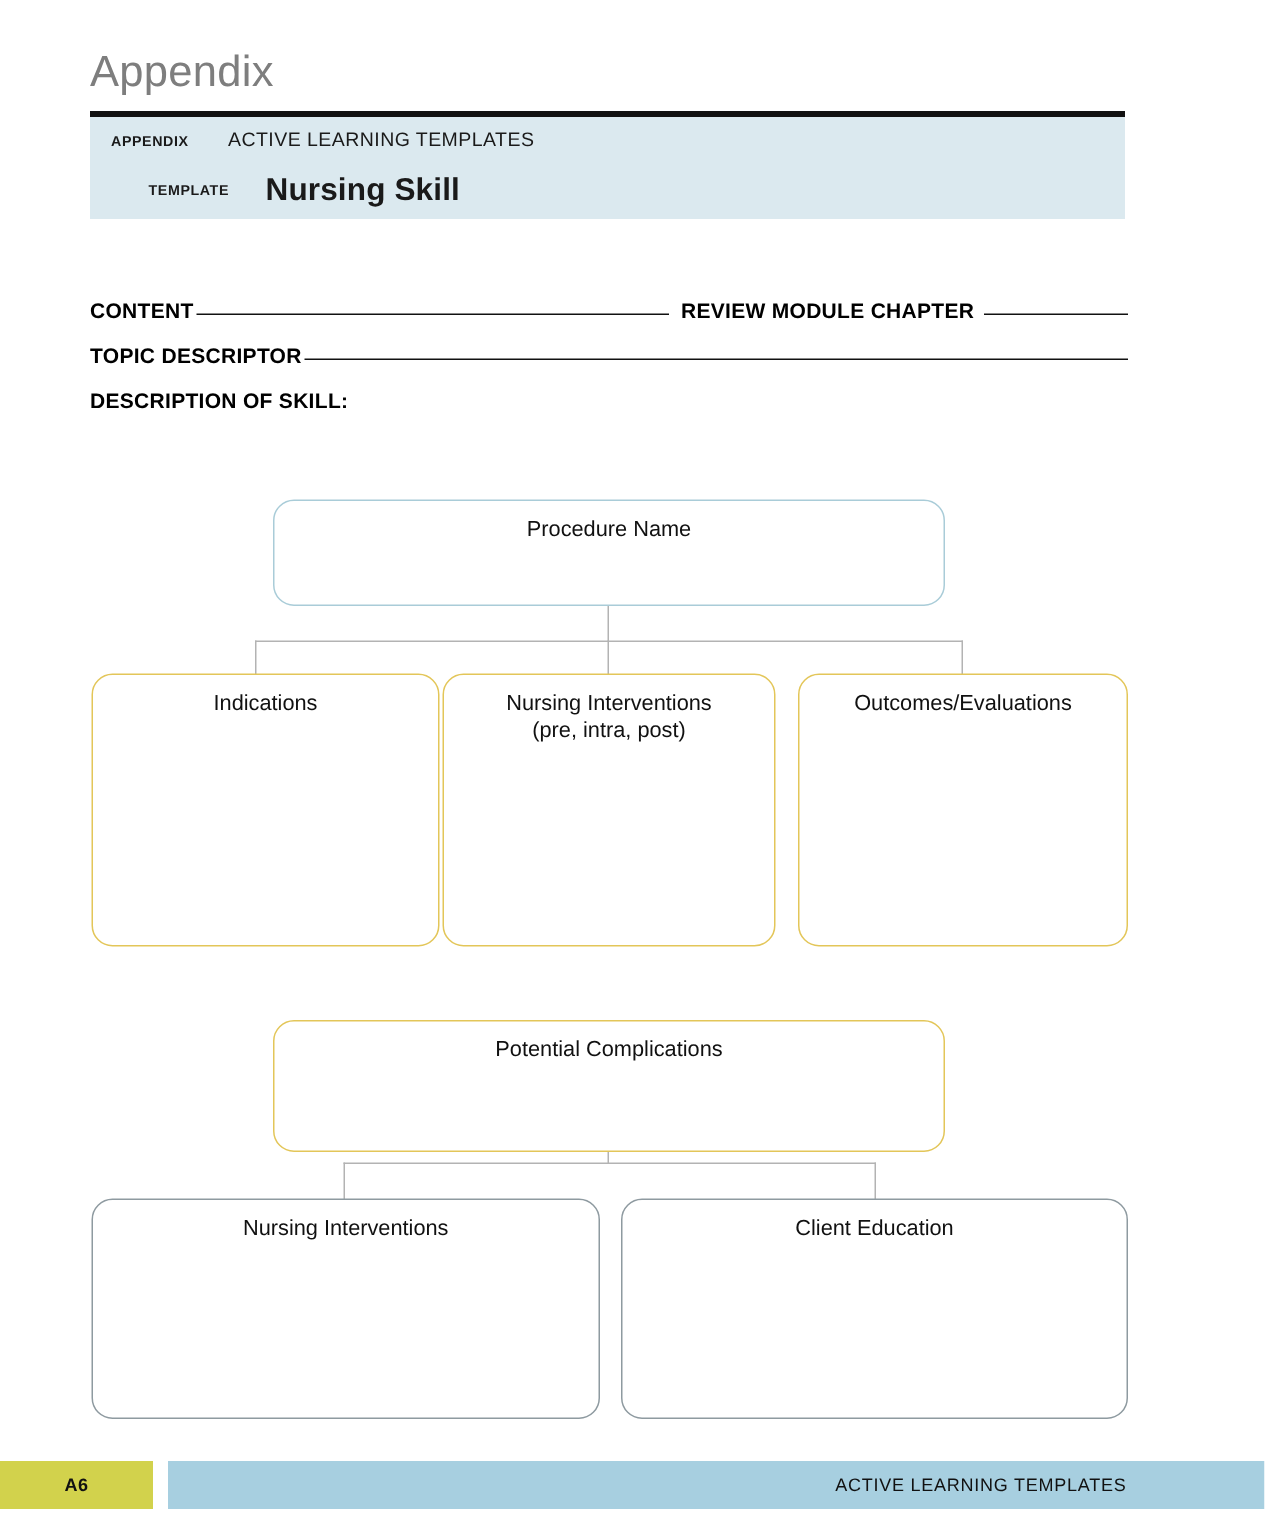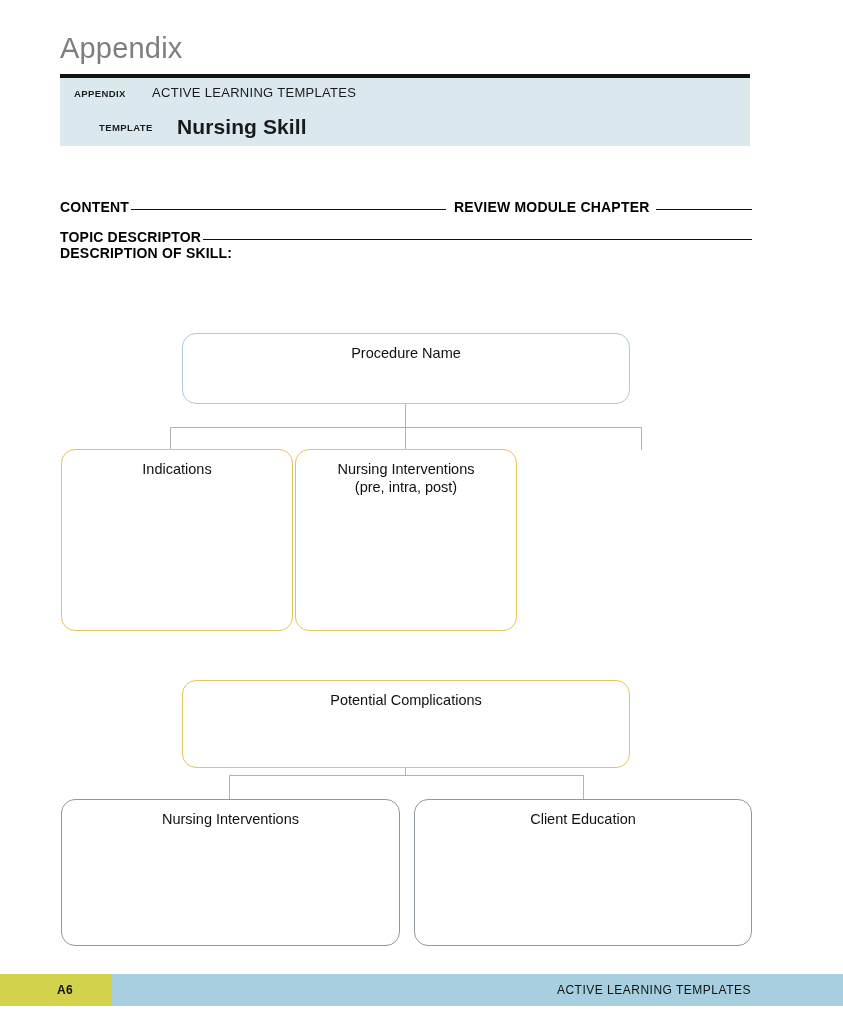--- a/index.html
+++ b/index.html
@@ -84,21 +84,21 @@
   .form-line {
     display: flex;
     align-items: baseline;
     font-size: 14px;
     font-weight: 700;
     letter-spacing: 0.2px;
     color: #000;
     white-space: nowrap;
   }
   .form-line.l1 { margin-bottom: 14px; }
-  .form-line.l2 { margin-bottom: 0; justify-content: flex-end; }
+  .form-line.l2 { margin-bottom: 14px; justify-content: flex-end; }
   .rule {
     display: inline-block;
     border-bottom: 1px solid #111;
     position: relative;
     top: -2px;
   }
   .rule.content   { width: 330px; margin-left: 2px; }
   .rule.chapter   { width: 101px; margin-left: 6px; }
   .rule.topic     { width: 555px; margin-left: 2px; }
   .gap { display: inline-block; width: 8px; }
@@ -167,21 +167,20 @@
   #c2-d2    { left: 583px; top: 775px; height: 25px; }
 
   
   .footer-page {
     position: absolute;
     left: 0;
     top: 974px;
     width: 102px;
     height: 32px;
     background: #d2d24c;
-    padding-left: 28px;
   }
   .footer-page span {
     position: absolute;
     left: 0; right: 0;
     top: 9px;
     text-align: center;
     font-size: 12px;
     font-weight: 700;
     color: #111;
     letter-spacing: 0.3px;
@@ -264,20 +263,23 @@
     <div class="node-label">Indications</div>
   </div>
 
   <div class="node gold" id="n-nursing-int">
     <div class="node-label">
       <div>Nursing Interventions</div>
       <div>(pre, intra, post)</div>
     </div>
   </div>
 
+  <div class="node gold" id="n-outcomes">
+    <div class="node-label">Outcomes/Evaluations</div>
+  </div>
 
   <div class="node gold" id="n-potential">
     <div class="node-label">Potential Complications</div>
   </div>
 
   <div class="node gray" id="n-nursing-2">
     <div class="node-label">Nursing Interventions</div>
   </div>
 
   <div class="node gray" id="n-client-edu">

